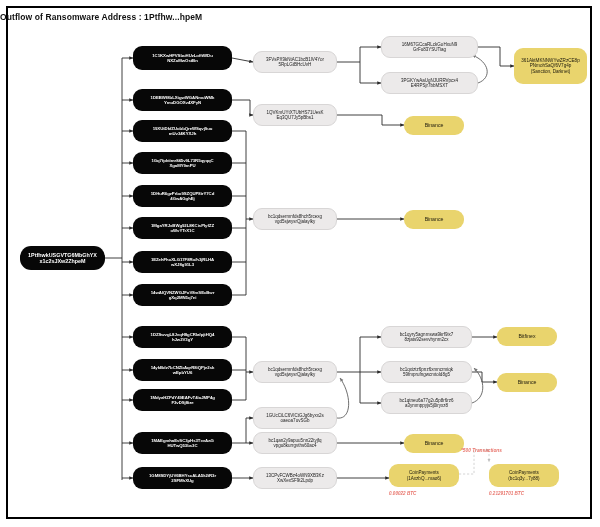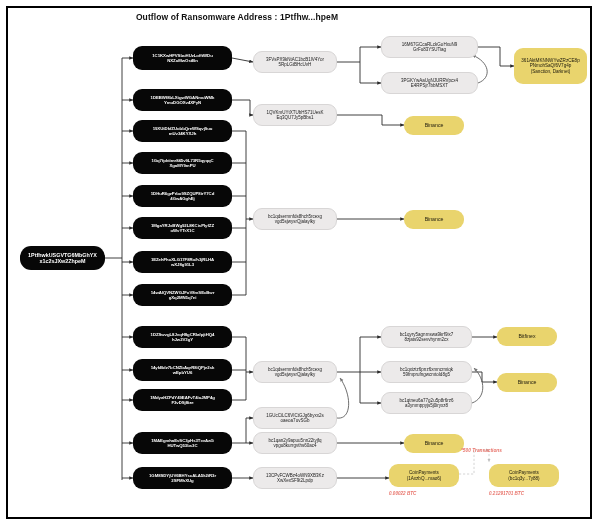--- a/index.html
+++ b/index.html
@@ -6,21 +6,21 @@
   body{font-family:"Liberation Sans",sans-serif;}
   #canvas{
     position:relative;width:600px;height:527px;overflow:hidden;
     background:#ffffff;box-sizing:border-box;
   }
   .frame{
     position:absolute;left:6px;top:6px;width:586px;height:513px;
     border:2px solid #000000;box-sizing:border-box;background:#fff;
   }
   #title{
-    position:absolute;left:0;top:12px;width:474px;text-align:center;
+    position:absolute;left:0;top:12px;width:474px;
     font-size:8.5px;font-weight:bold;color:#111;letter-spacing:.1px;
   }
   svg.wires{position:absolute;left:0;top:0;width:600px;height:527px;pointer-events:none;}
   .node{
     position:absolute;box-sizing:border-box;display:flex;
     align-items:center;justify-content:center;text-align:center;
     border-radius:9px;line-height:1.18;overflow:hidden;
     padding:1px 3px;
   }
   .node.black{background:#070707;color:#ffffff;font-weight:bold;font-size:4.3px;letter-spacing:-.05px;}

